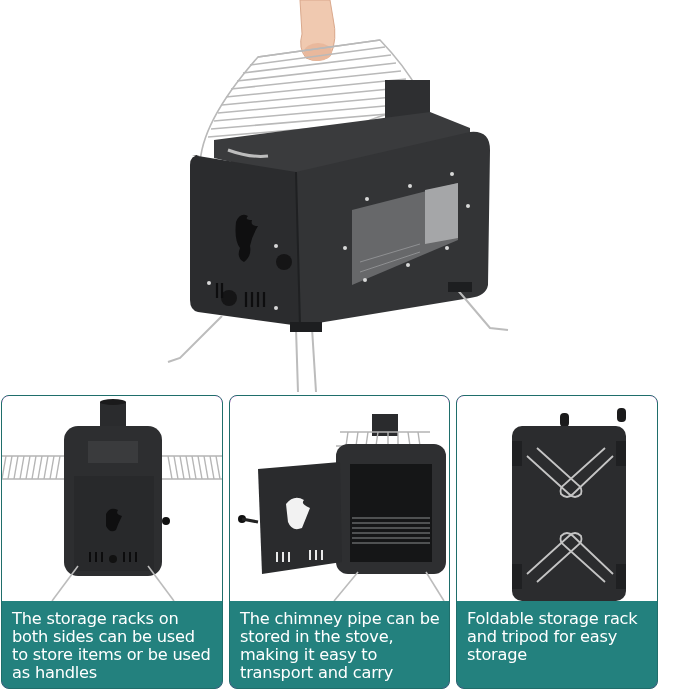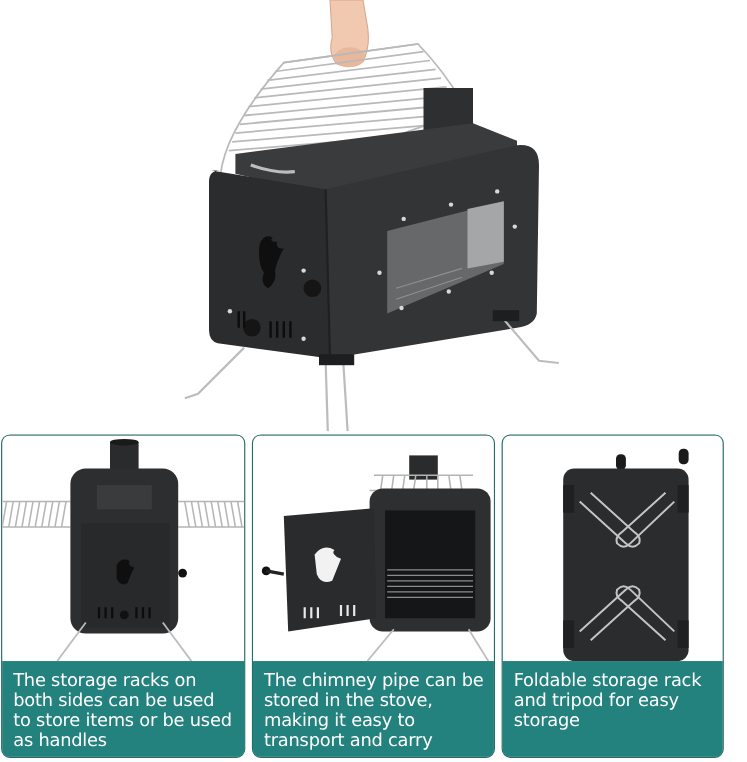--- a/index.html
+++ b/index.html
@@ -6,21 +6,21 @@
     html, body { width: 679px; height: 693px; background: #ffffff; overflow: hidden; }
     body { position: relative; font-family: "DejaVu Sans", sans-serif; }
 
     .hero { position: absolute; left: 0; top: 0; width: 679px; height: 392px; }
     .hero svg { position: absolute; left: 0; top: 0; }
 
     .panels { position: absolute; left: 0; top: 395px; width: 679px; height: 298px; }
     .panel {
       position: absolute; top: 0; height: 294px;
       border: 1.5px solid #1f6e6b; border-radius: 8px;
-      background: #a3a3a3; overflow: hidden;
+      background: #a21caf; overflow: hidden;
     }
     .panel .photo { position: absolute; left: 0; top: 0; right: 0; height: 205px; background: #fff; }
     .panel .photo svg { position: absolute; left: 0; top: 0; }
     .panel .caption {
       position: absolute; left: 0; right: 0; top: 205px; bottom: 0;
       background: #23817e; color: #ffffff;
       padding: 9px 8px 6px 10px;
       font-family: "DejaVu Sans", sans-serif;
       font-size: 16.2px; line-height: 18px; letter-spacing: -0.2px;
       font-weight: 500;

